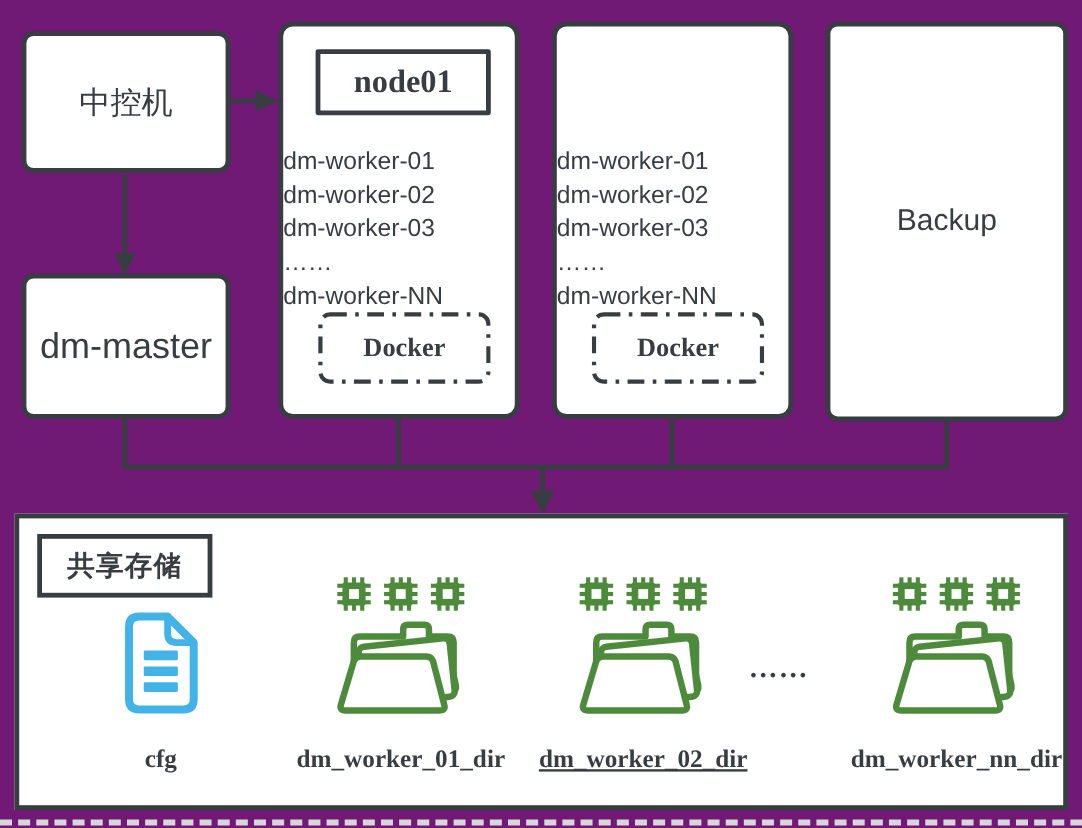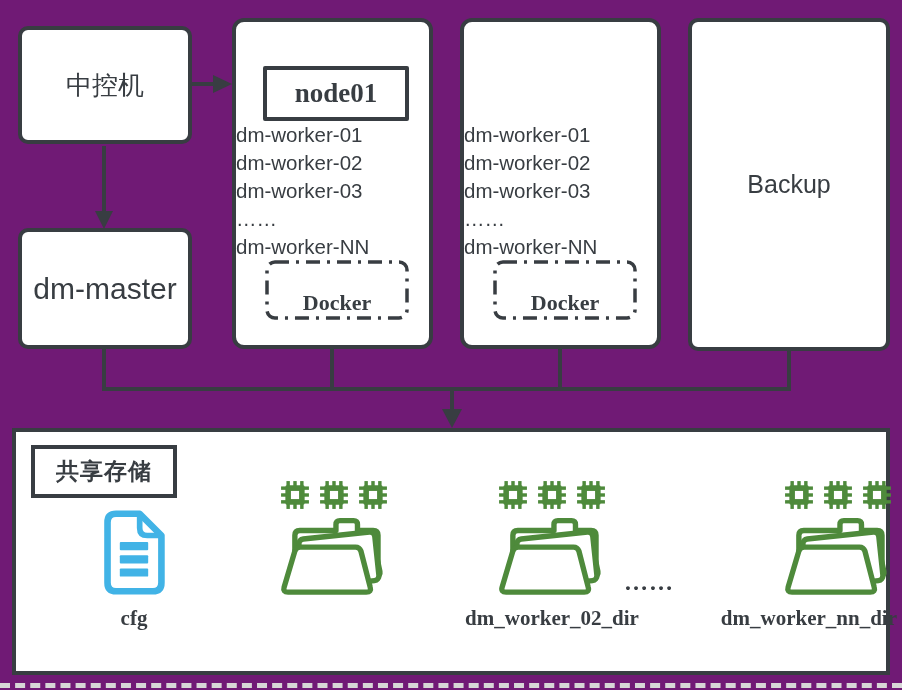--- a/index.html
+++ b/index.html
@@ -13,21 +13,21 @@
     position:relative;width:902px;height:690px;background:#701a75;overflow:hidden;
     color:var(--line);
     font-family:"Liberation Sans","DejaVu Sans",sans-serif;
   }
   .box{
     position:absolute;background:#fff;border:4px solid var(--line);
     border-radius:10px;box-sizing:border-box;
   }
   .sharp{border-radius:0;}
   .center{display:flex;align-items:center;justify-content:center;}
-  .serif{font-family:"Liberation Serif","DejaVu Serif",serif;font-weight:700;margin-top:25px;}
+  .serif{font-family:"Liberation Serif","DejaVu Serif",serif;font-weight:700;}
 
   
   .control-box{left:18px;top:26px;width:174px;height:118px;font-size:26px;}
   .dm-master-box{left:18px;top:228px;width:174px;height:121px;font-size:30px;}
   .node-box{top:18px;width:201px;height:331px;border-radius:12px;}
   .node01{left:232px;}
   .node02{left:460px;}
   .backup-box{left:688px;top:18px;width:202px;height:333px;font-size:25px;}
 
   .node-title-box{
@@ -58,25 +58,25 @@
     position:absolute;left:15px;top:13px;width:146px;height:53px;
     border:4px solid var(--line);box-sizing:border-box;
     font-size:23px;font-weight:600;letter-spacing:1px;
   }
   .storage-item{
     position:absolute;top:46px;width:200px;
     display:flex;flex-direction:column;align-items:center;
   }
   .icon-stack{height:118px;display:flex;flex-direction:column;align-items:center;justify-content:flex-end;}
   .chip-row{display:flex;gap:9px;margin-bottom:-4px;}
-  .item-label{margin-top:10px;font-size:21px;white-space:nowrap;}
+  .item-label{margin-top:24px;font-size:21px;white-space:nowrap;}
   .cfg-item{left:18px;}
   .dir-item-1{left:218px;}
-  .dir-item-2{left:436px;}
-  .dir-item-3{left:681px;align-items:flex-end;}
+  .dir-item-2{left:420px;text-decoration:underline;}
+  .dir-item-3{left:681px;}
   .storage-dots{position:absolute;left:583px;top:112px;width:100px;text-align:center;font-size:24px;letter-spacing:1px;}
 
   .bottom-artifact{
     position:absolute;left:0;right:0;top:683px;height:0;
     border-top:5px dashed var(--artifact);
   }
 </style>
 </head>
 <body>
 
@@ -208,20 +208,21 @@
               <use href="#chip" xlink:href="#chip"></use>
             </svg>
           <svg width="30" height="30">
               <use href="#chip" xlink:href="#chip"></use>
             </svg>
         </div>
         <svg width="118" height="90">
             <use href="#folder" xlink:href="#folder"></use>
           </svg>
       </div>
+      <div class="item-label serif">dm_worker_01_dir</div>
     </div>
 
     <div class="storage-item dir-item-2">
       <div class="icon-stack">
         <div class="chip-row">
           <svg width="30" height="30">
               <use href="#chip" xlink:href="#chip"></use>
             </svg>
           <svg width="30" height="30">
               <use href="#chip" xlink:href="#chip"></use>

